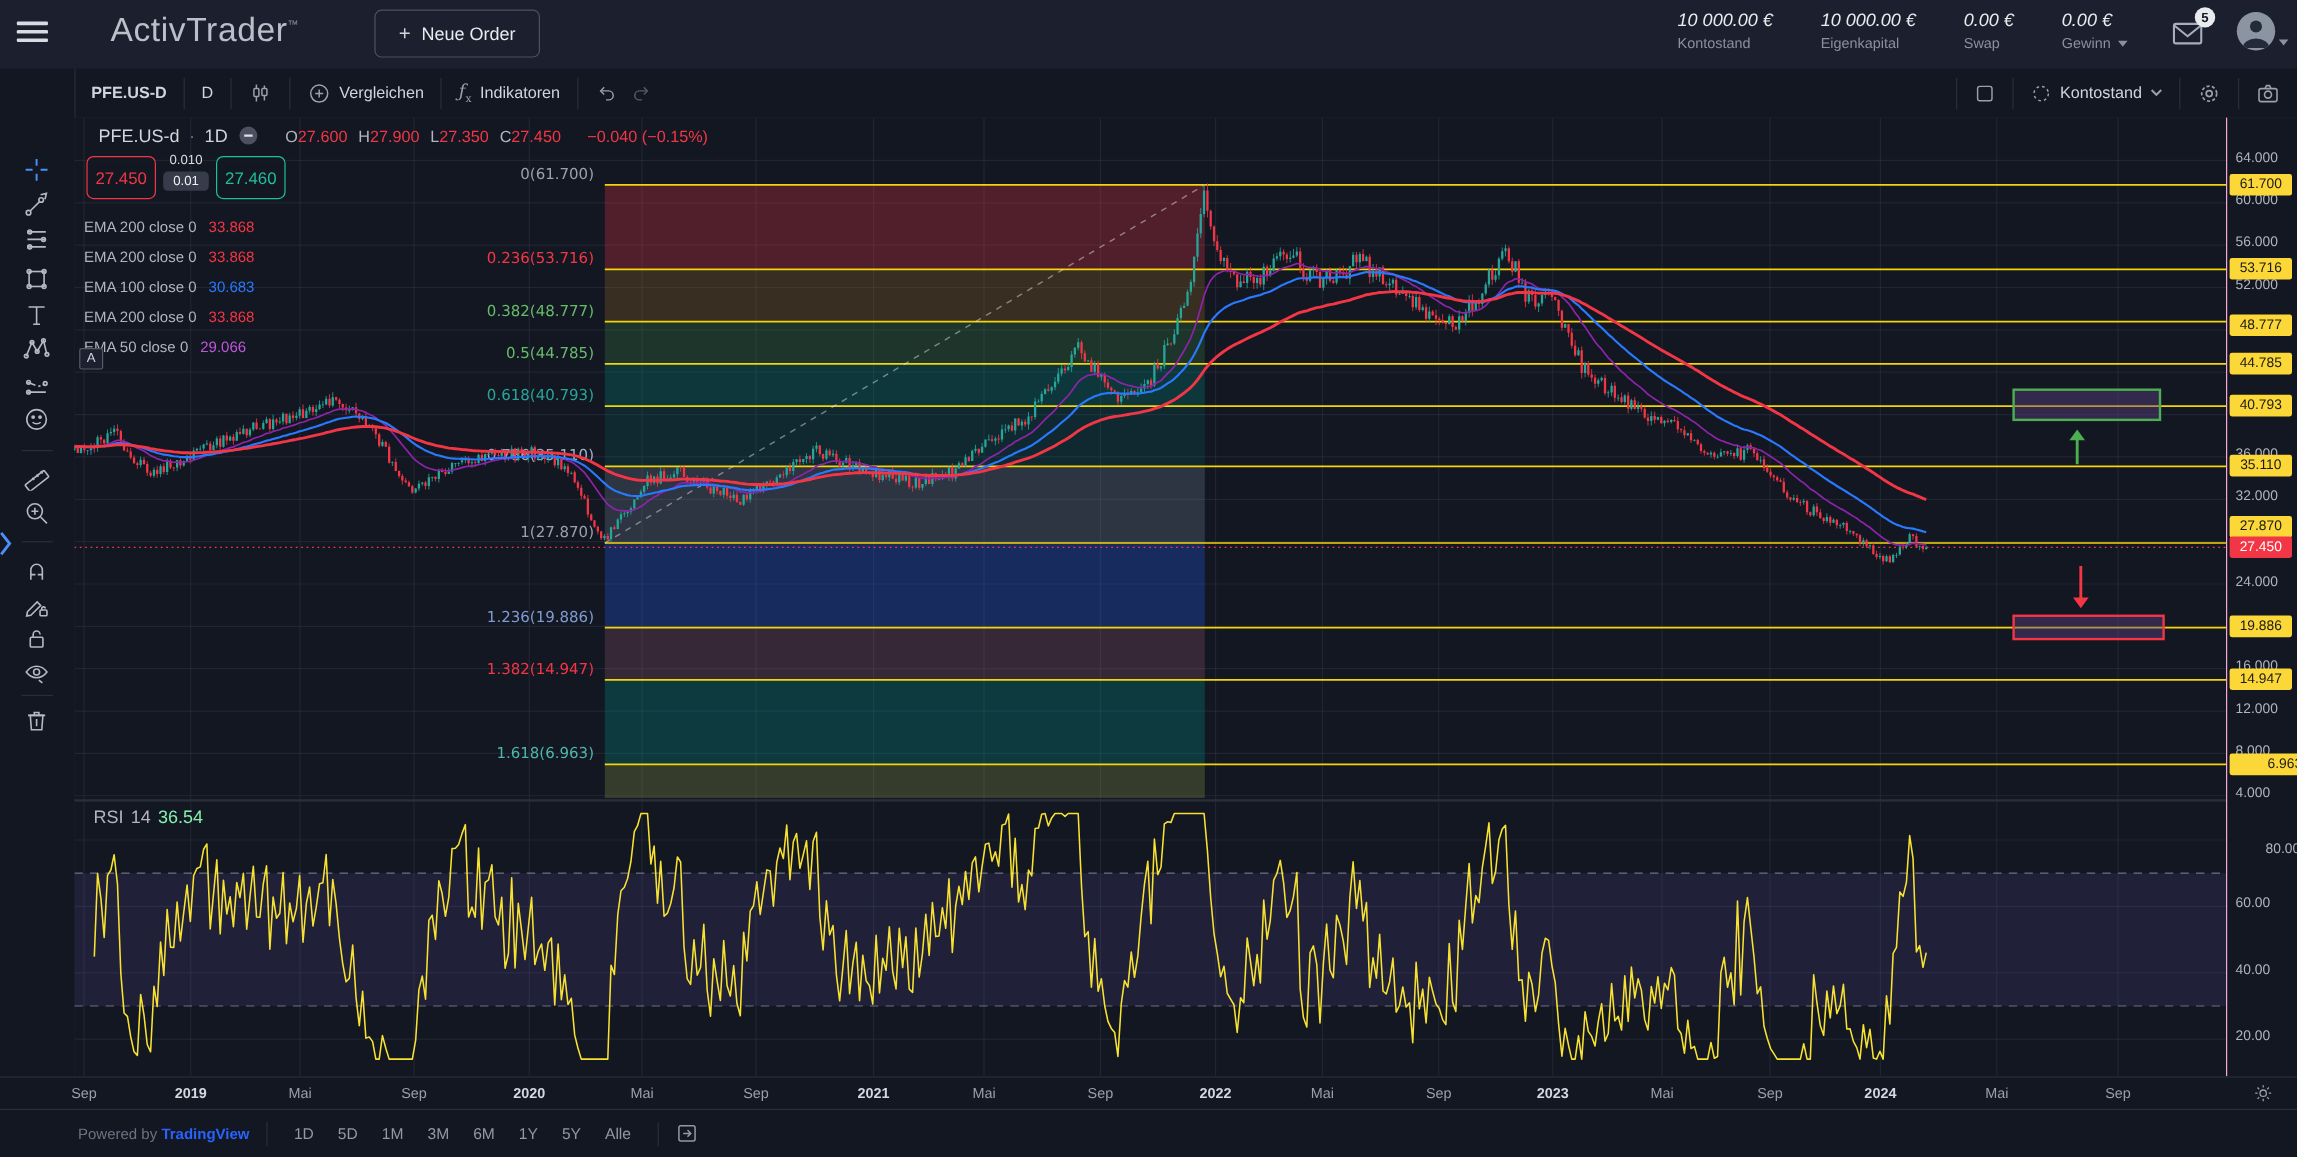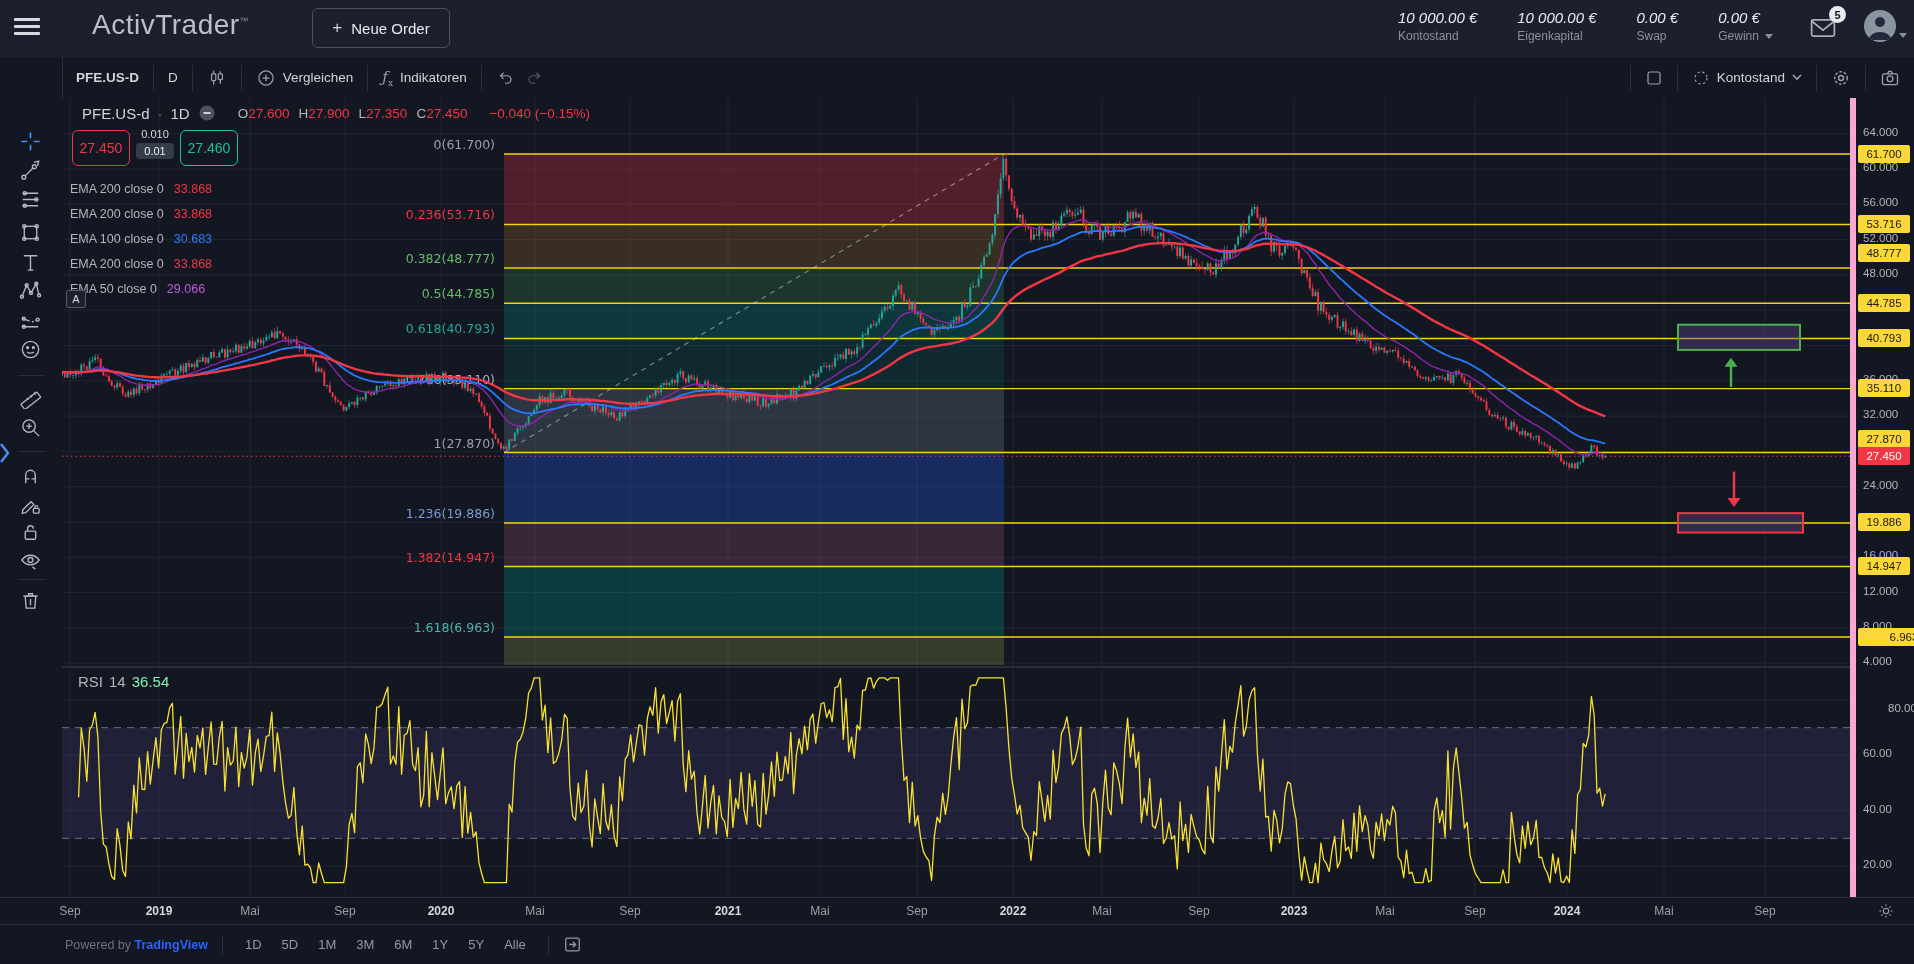--- a/index.html
+++ b/index.html
@@ -78,21 +78,21 @@
   .ema-row{height:25px;display:flex;align-items:center;font-size:12.5px;color:#b2b5be;cursor:pointer;}
   .ema-row .val{margin-left:10px;}
   .ahint{position:absolute;left:-16px;top:186px;width:18px;height:16px;border:1px solid #565b66;
          background:#1c2130;color:#d5d8df;font-size:11px;display:flex;align-items:center;
          justify-content:center;border-radius:2px;}
   .rsi-label{position:absolute;left:78px;top:673px;font-size:15px;color:#b2b5be;display:flex;gap:6px;}
   .rsi-label .val{color:#86efac;}
 
   
   .paxis{position:absolute;right:0;top:98px;width:58px;bottom:67px;background:#131722;
-         border-left:6px solid #f9a8d4;cursor:ns-resize;}
+         border-left:1px solid #f9a8d4;cursor:ns-resize;}
   .ptick{position:absolute;left:7px;font-size:11.5px;color:#b2b5be;}
   .pbadge{position:absolute;left:2px;width:52px;height:18px;border-radius:2px;font-size:11.5px;
           display:flex;align-items:center;justify-content:center;font-weight:500;}
   .pbadge.yellow{background:#fbd737;color:#1a1a1a;}
   .pbadge.red{background:#f23645;color:#fff;}
 
   
   .taxis{position:absolute;left:0;right:0;top:897px;height:28px;background:#131722;
          border-top:1px solid #2a2e39;cursor:ew-resize;}
   .ttick{position:absolute;top:6px;width:60px;margin-left:-30px;text-align:center;font-size:12px;color:#9b9fa8;}
@@ -531,21 +531,21 @@
       <span class="ptick" style="top: 239.481px;">40.000</span>
       <span class="ptick" style="top: 274.777px;">36.000</span>
       <span class="ptick" style="top: 310.073px;">32.000</span>
       <span class="ptick" style="top: 380.665px;">24.000</span>
       <span class="ptick" style="top: 451.257px;">16.000</span>
       <span class="ptick" style="top: 486.553px;">12.000</span>
       <span class="ptick" style="top: 521.849px;">8.000</span>
       <span class="ptick" style="top: 557.145px;">4.000</span>
       <div class="pbadge yellow" style="top: 46.5px;">61.700</div>
       <div class="pbadge yellow" style="top: 116.951px;">53.716</div>
-      <div class="pbadge yellow" style="top: 146px;">48.777</div>
+      <div class="pbadge yellow" style="top: 164px;">48.777</div>
       <div class="pbadge yellow" style="top: 195.758px;">44.785</div>
       <div class="pbadge yellow" style="top: 230.983px;">40.793</div>
       <div class="pbadge yellow" style="top: 281.13px;">35.110</div>
       <div class="pbadge yellow" style="top: 332.016px;">27.870</div>
       <div class="pbadge yellow" style="top: 415.467px;">19.886</div>
       <div class="pbadge yellow" style="top: 459.048px;">14.947</div>
       <div class="pbadge yellow" style="top: 530px; padding-left: 20px;">6.963</div>
       <div class="pbadge red" style="top: 348.722px;">27.450</div>
       <span class="ptick" style="top: 604px; padding-left: 25px;">80.00</span>
       <span class="ptick" style="top: 649.34px;">60.00</span>

